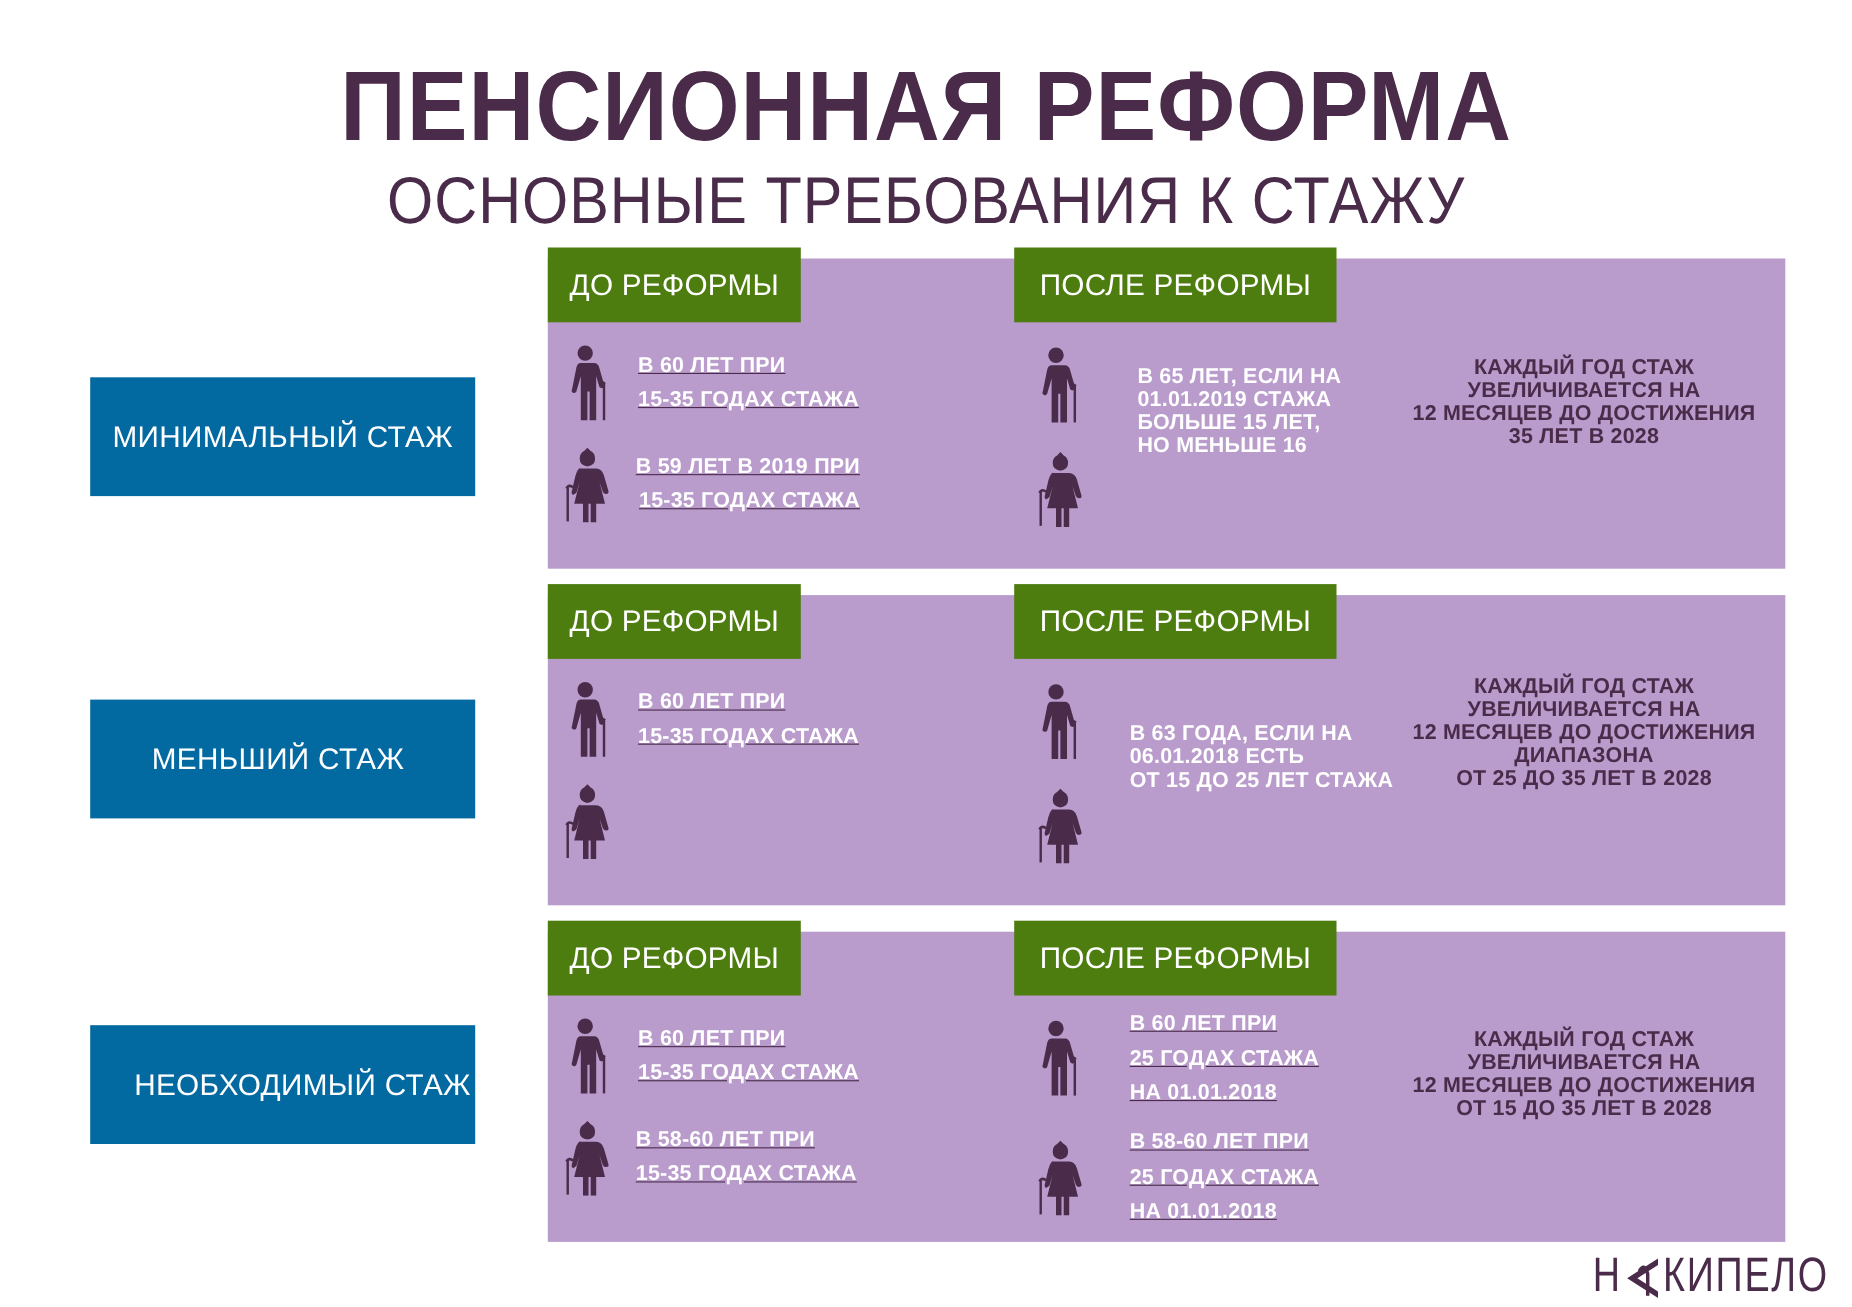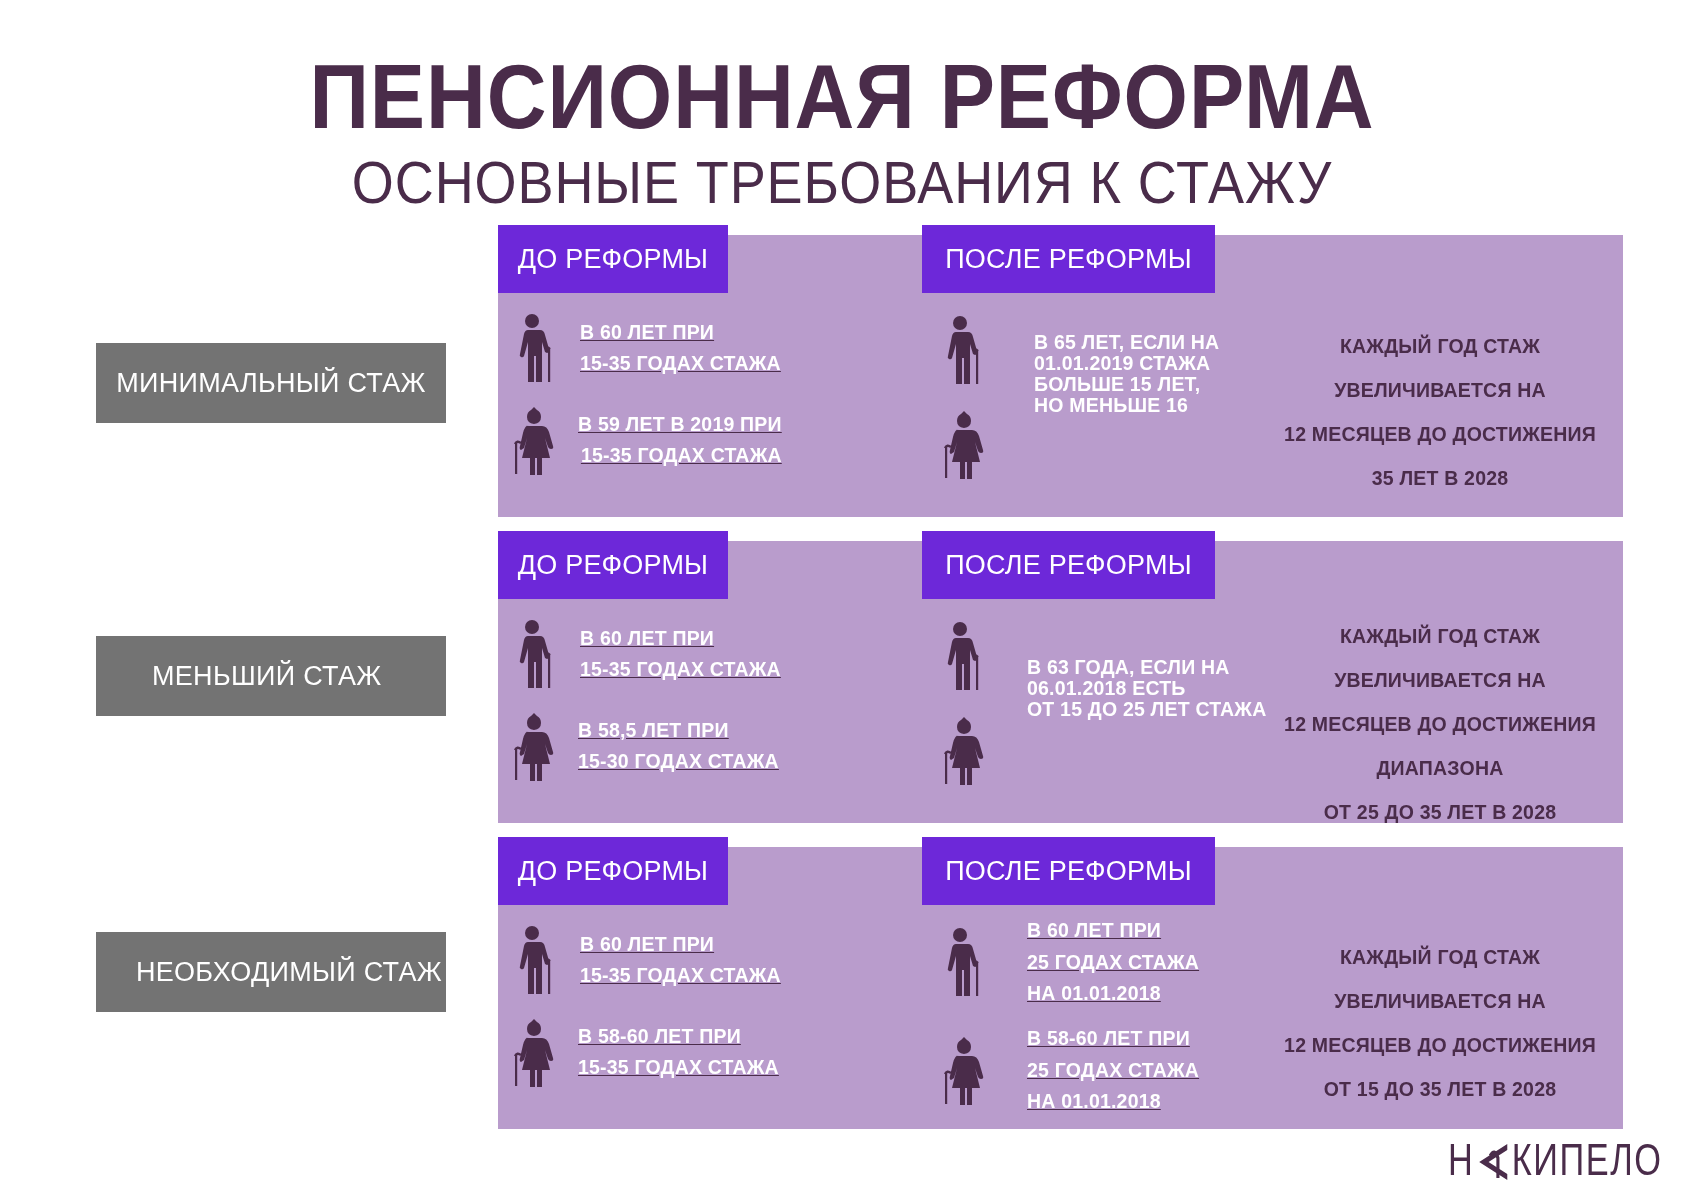--- a/index.html
+++ b/index.html
@@ -13,32 +13,32 @@
     transform: scaleX(0.92); transform-origin: center;
   }
   .subtitle {
     position: absolute; left: 0; width: 1684px; top: 153px;
     text-align: center; font-size: 60px; font-weight: 400; letter-spacing: 1px;
     color: #4a2c4a; line-height: 1;
     transform: scaleX(0.9); transform-origin: center;
   }
 
   .row-label {
-    position: absolute; left: 96px; width: 350px; height: 80px;
-    background: #737373; color: #ffffff;
+    position: absolute; left: 82px; width: 350px; height: 108px;
+    background: #0369a1; color: #ffffff;
     display: flex; align-items: center; justify-content: center;
     font-size: 27px; letter-spacing: 0.3px;
   }
 
   .panel {
     position: absolute; left: 498px; width: 1125px; height: 282px;
     background: #b99ccc;
   }
   .tab {
-    position: absolute; height: 68px; background: #6d28d9; color: #ffffff;
+    position: absolute; height: 68px; background: #4d7c0f; color: #ffffff;
     display: flex; align-items: center; justify-content: center;
     font-size: 27px; letter-spacing: 0.2px;
   }
   .tab.before { left: 498px; width: 230px; }
   .tab.after { left: 922px; width: 293px; }
 
   .entry {
     position: absolute; display: flex; align-items: center; text-decoration: underline;
   }
   .entry .icon { width: 48px; height: 70px; flex: none; }
@@ -49,21 +49,21 @@
   }
   .after-icons { position: absolute; display: flex; flex-direction: column; }
   .after-icons .icon { width: 48px; height: 70px; }
   .after-icons .icon svg { width: 100%; height: 100%; display: block; }
   .after-text {
     position: absolute; color: #ffffff; font-weight: 700; font-size: 19.5px;
     line-height: 21px; letter-spacing: 0.2px; white-space: pre-line;
   }
   .note {
     position: absolute; left: 1275px; width: 330px; text-align: center;
-    color: #4a2c4a; font-weight: 700; font-size: 19.5px; line-height: 44px;
+    color: #4a2c4a; font-weight: 700; font-size: 19.5px; line-height: 21px;
     letter-spacing: 0.2px; white-space: pre-line;
   }
 
   .logo {
     position: absolute; left: 1448px; top: 1138px; height: 44px;
     display: flex; align-items: center; color: #4a2c4a;
     font-size: 44px; font-weight: 400; letter-spacing: 2px; line-height: 1;
     transform: scaleX(0.78); transform-origin: left center;
   }
   .logo .mark { display: inline-block; width: 44px; height: 40px; margin: 0 2px; }
@@ -150,22 +150,20 @@
     </span>
   <span class="text" style="margin-left:20px;">В 60 ЛЕТ ПРИ
 15-35 ГОДАХ СТАЖА</span>
 </div>
 <div class="entry" style="left:510px; top:711px;">
   <span class="icon">
       <svg>
         <use href="#old-woman"></use>
       </svg>
     </span>
-  <span class="text" style="margin-left:20px;">В 58,5 ЛЕТ ПРИ
-15-30 ГОДАХ СТАЖА</span>
 </div>
 
 <div class="after-icons" style="left:940px; top:621px;">
   <span class="icon">
       <svg>
         <use href="#old-man"></use>
       </svg>
     </span>
   <span class="icon" style="margin-top:24px;">
       <svg>

